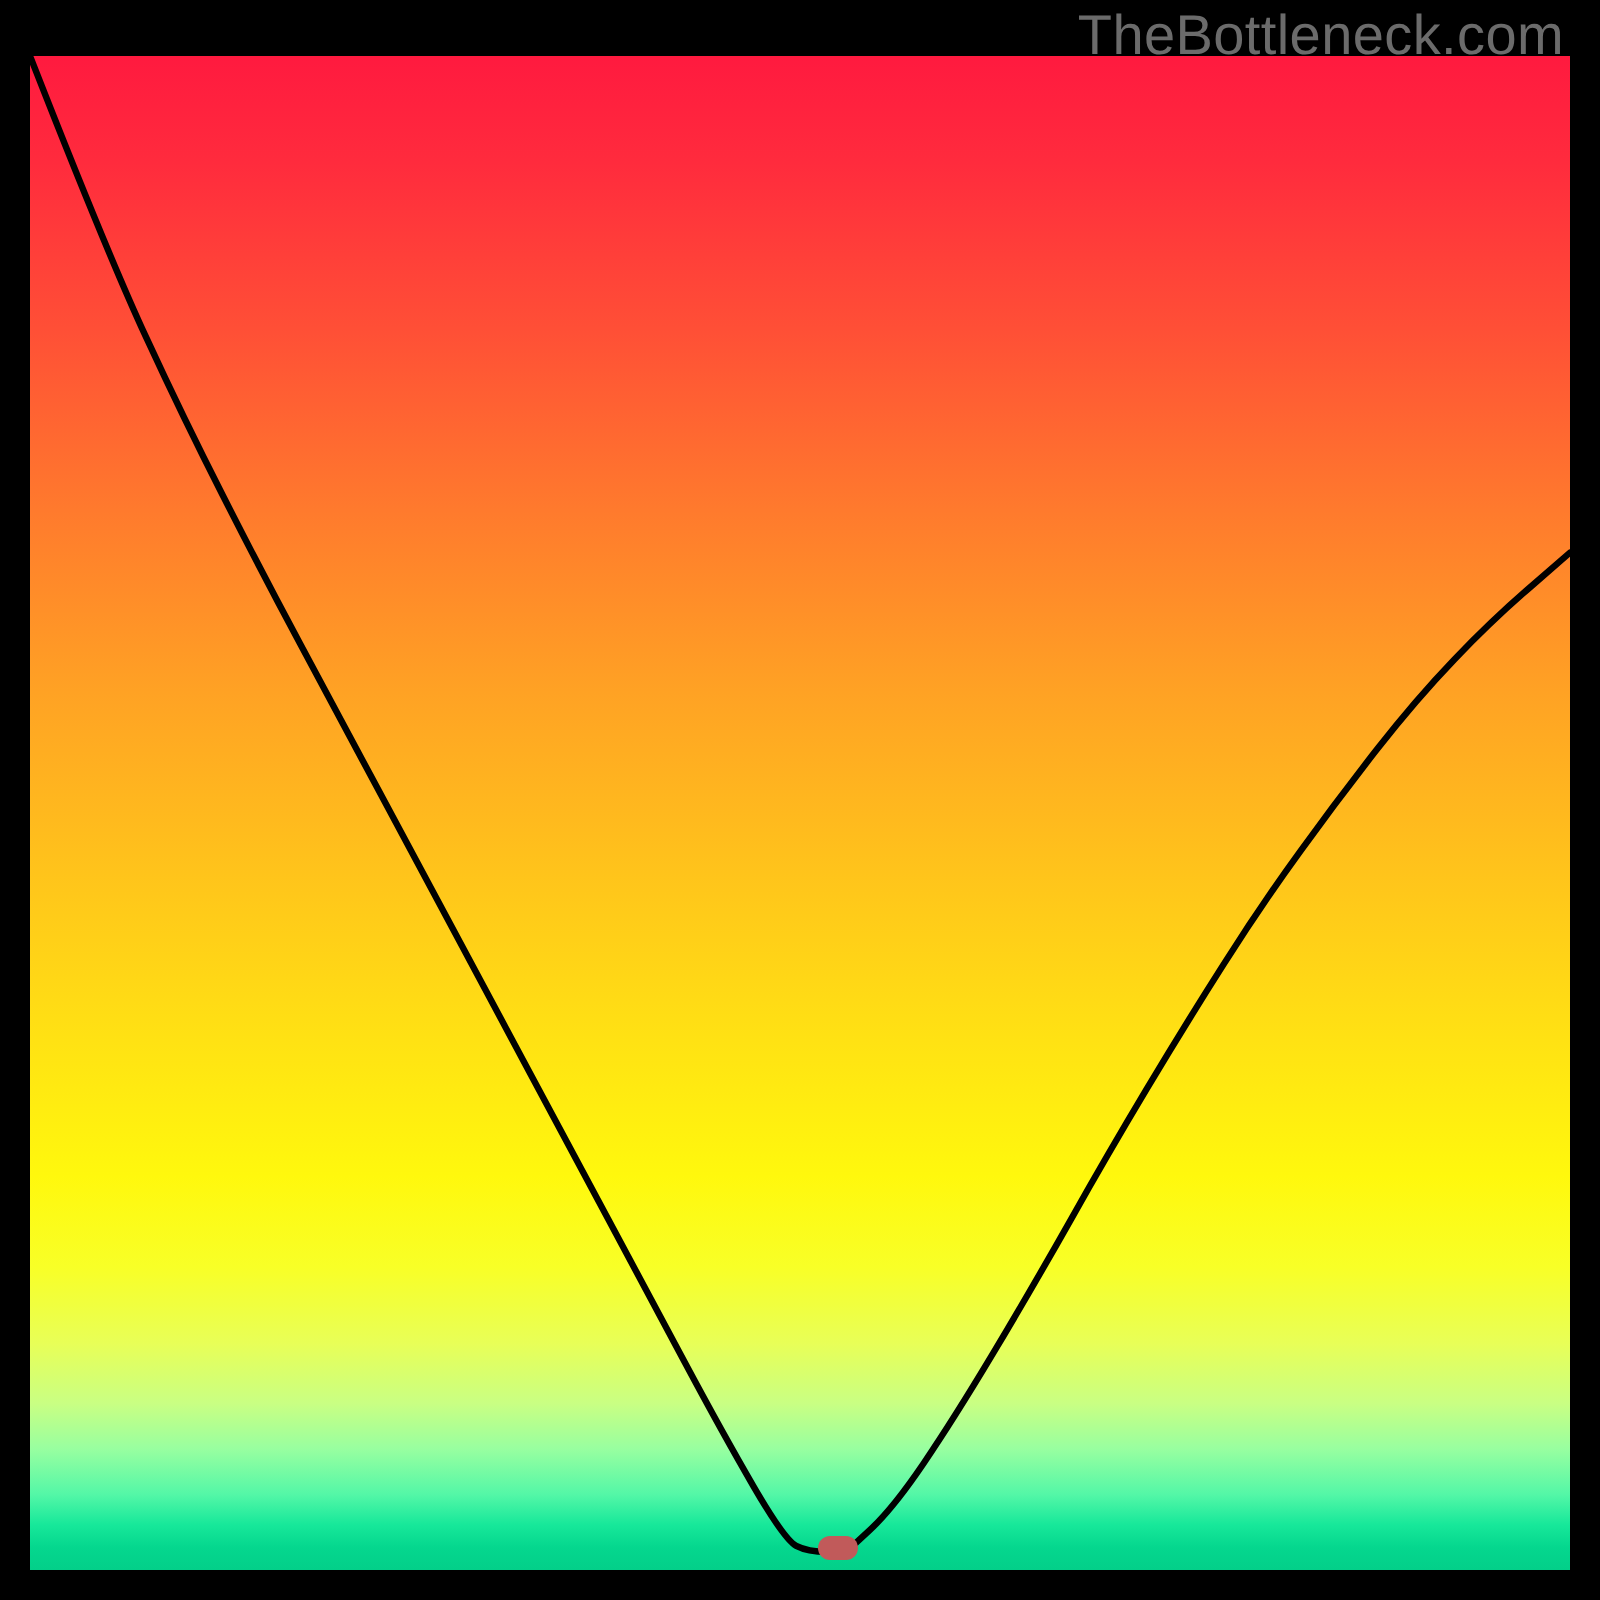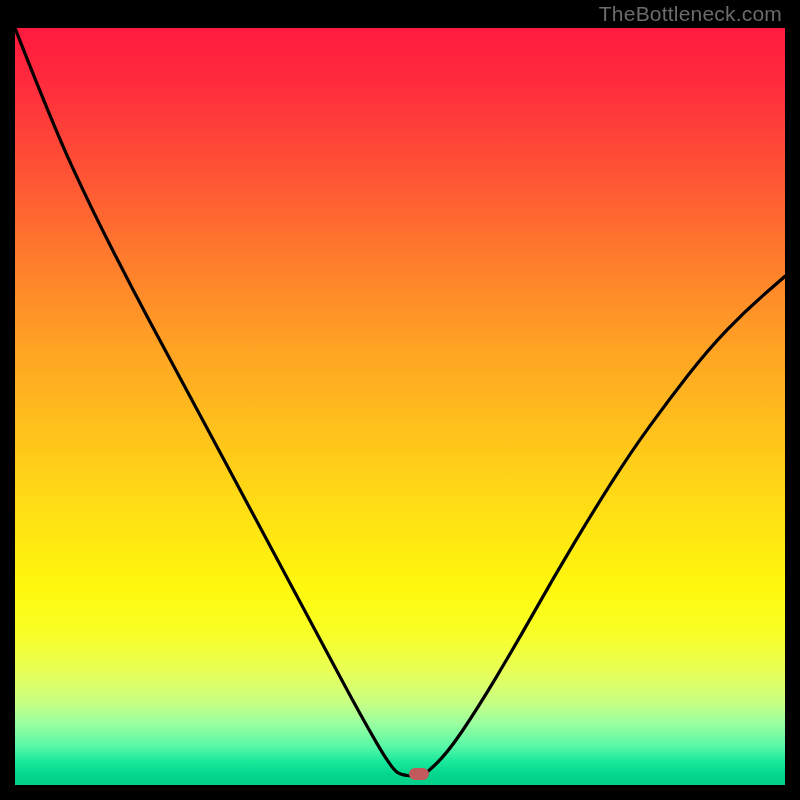--- a/index.html
+++ b/index.html
@@ -15,21 +15,21 @@
     position: relative;
     width: 800px;
     height: 800px;
     background: #000;
   }
   .watermark {
     position: absolute;
     top: 2px;
     right: 18px;
     color: #6b6b6b;
-    font-size: 21px;
+    font-size: 28px;
     font-weight: 500;
     letter-spacing: 0.2px;
     z-index: 10;
   }
   .plot-area {
     position: absolute;
     left: 15px;
     top: 28px;
     width: 770px;
     height: 757px;

